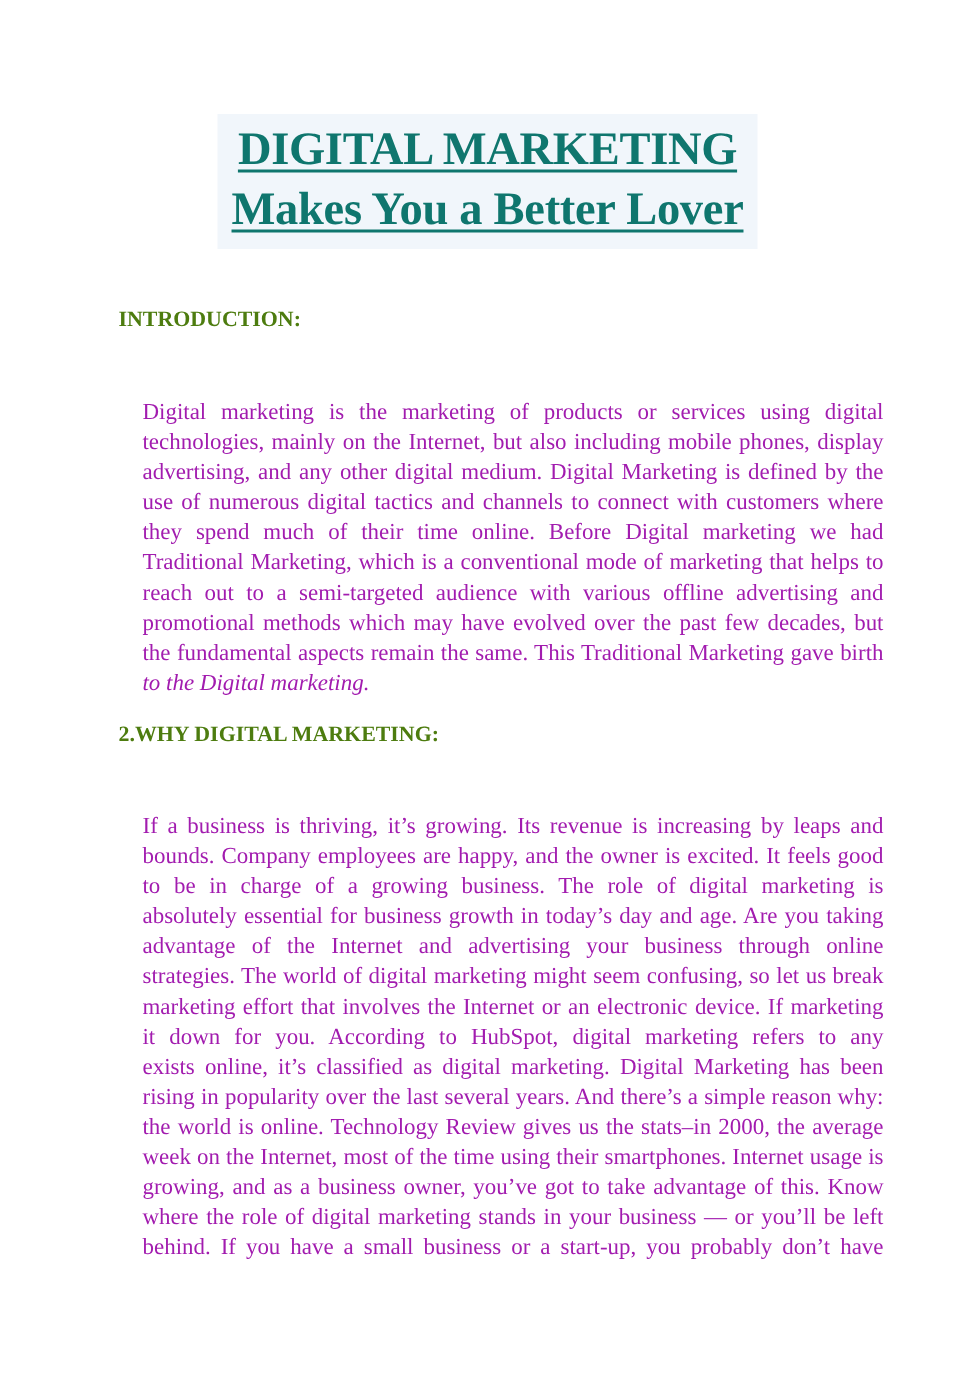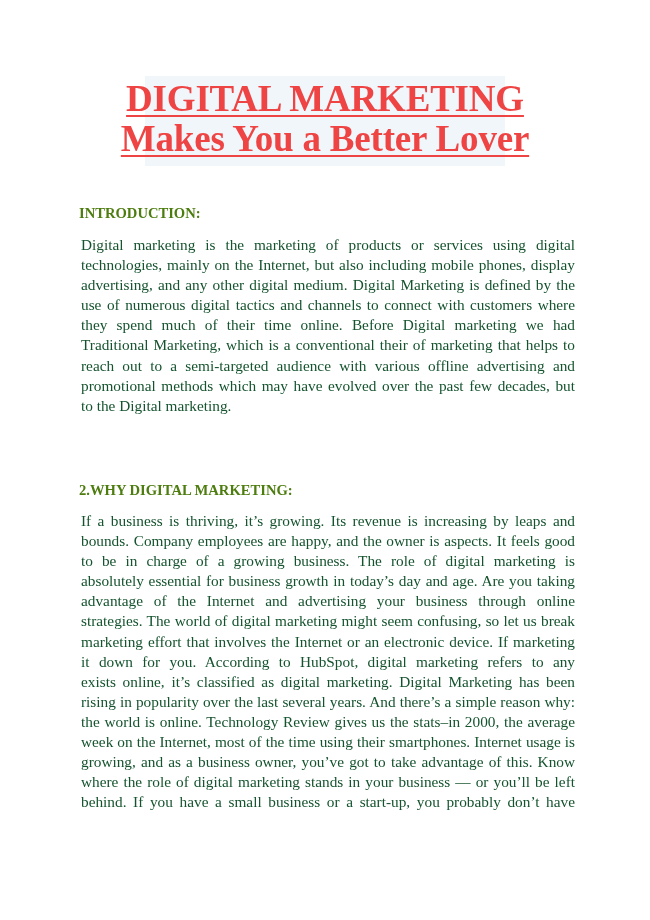--- a/index.html
+++ b/index.html
@@ -22,92 +22,95 @@
       width: 360px;
       height: 90px;
       background: #f1f6fb;
     }
     .title-line {
       position: absolute;
       left: 0;
       width: 650px;
       text-align: center;
       font-weight: bold;
-      color: #ef4444;
+      color: #0f766e;
       text-decoration: underline;
       text-decoration-thickness: 2px;
       text-underline-offset: 4px;
-      font-size: 37px;
+      font-size: 31px;
       line-height: 36px;
       letter-spacing: -0.2px;
     }
     .title-line.l1 { top: 81px; }
     .title-line.l2 { top: 121px; }
 
     .heading {
       position: absolute;
       left: 79px;
       font-weight: bold;
       font-size: 14.6px;
       line-height: 18px;
       color: #4d7c0f;
     }
     .heading.intro { top: 204px; }
     .heading.why { top: 481px; }
 
     .para {
       position: absolute;
-      left: 81px;
+      left: 95px;
       width: 494px;
       font-size: 15.3px;
-      color: #14532d;
+      color: #a21caf;
+      margin-top: 30px;
     }
     .para.intro { top: 235px; }
     .para.why { top: 511px; }
 
     .line {
       display: block;
       height: 20.1px;
       line-height: 20.1px;
       white-space: nowrap;
       text-align: justify;
       text-align-last: justify;
       overflow: visible;
     }
     .line.last {
       text-align: left;
       text-align-last: left;
+      font-style: italic;
     }
   </style>
 </head>
 <body>
 
 <div>
 
   <div class="title-block"></div>
   <div class="title-line l1">DIGITAL MARKETING</div>
   <div class="title-line l2">Makes You a Better Lover</div>
 
   <div class="heading intro">INTRODUCTION:</div>
   <div class="para intro">
     <span class="line">Digital marketing is the marketing of products or services using digital</span>
     <span class="line">technologies, mainly on the Internet, but also including mobile phones, display</span>
     <span class="line">advertising, and any other digital medium. Digital Marketing is defined by the</span>
     <span class="line">use of numerous digital tactics and channels to connect with customers where</span>
     <span class="line">they spend much of their time online.  Before Digital marketing we had</span>
-    <span class="line">Traditional Marketing, which is a conventional their of marketing that helps to</span>
+    <span class="line">Traditional Marketing, which is a conventional mode of marketing that helps to</span>
     <span class="line">reach out to a semi-targeted audience with various offline advertising and</span>
     <span class="line">promotional methods which may have evolved over the past few decades, but</span>
+    <span class="line">the fundamental aspects remain the same. This Traditional Marketing gave birth</span>
     <span class="line last">to the Digital marketing.</span>
   </div>
 
   <div class="heading why">2.WHY DIGITAL MARKETING:</div>
   <div class="para why">
     <span class="line">If a business is thriving, it’s growing. Its revenue is increasing by leaps and</span>
-    <span class="line">bounds. Company employees are happy, and the owner is aspects. It feels good</span>
+    <span class="line">bounds. Company employees are happy, and the owner is excited. It feels good</span>
     <span class="line">to be in charge of a growing business. The role of digital marketing is</span>
     <span class="line">absolutely essential for business growth in today’s day and age. Are you taking</span>
     <span class="line">advantage of the Internet and advertising your business through online</span>
     <span class="line">strategies. The world of digital marketing might seem confusing, so let us break</span>
     <span class="line">marketing effort that involves the Internet or an electronic device. If marketing</span>
     <span class="line">it down for you. According to HubSpot, digital marketing refers to any</span>
     <span class="line">exists online, it’s classified as digital marketing. Digital Marketing has been</span>
     <span class="line">rising in popularity over the last several years. And there’s a simple reason why:</span>
     <span class="line">the world is online. Technology Review gives us the stats–in 2000, the average</span>
     <span class="line">week on the Internet, most of the time using their smartphones. Internet usage is</span>

